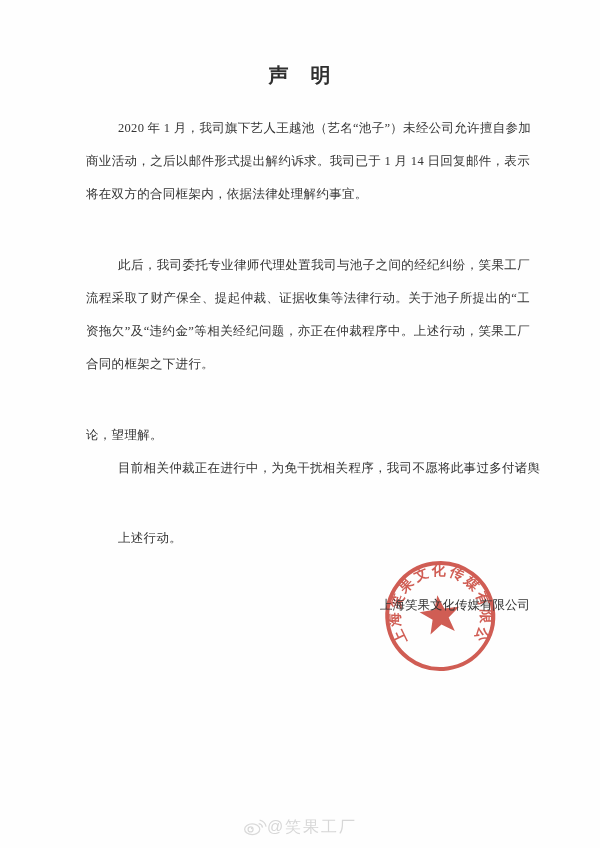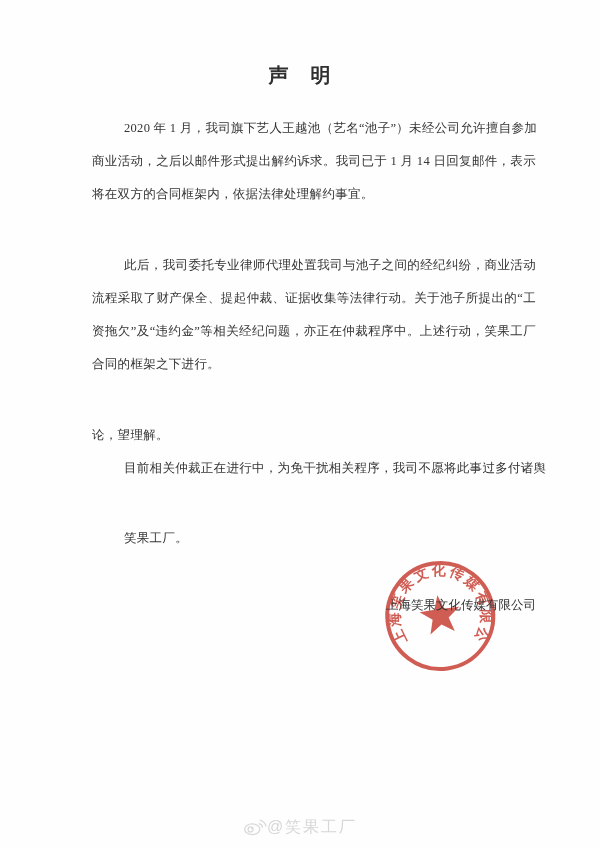--- a/index.html
+++ b/index.html
@@ -24,21 +24,21 @@
     width: 100%;
     text-align: center;
     font-size: 20px;
     font-weight: bold;
     letter-spacing: 1px;
     color: #2f2f2f;
   }
   .content {
     position: absolute;
     top: 112px;
-    left: 92px;
+    left: 86px;
     width: 444px;
     font-size: 12.5px;
     line-height: 33px;
     z-index: 2;
   }
   .para { margin: 0; }
   .para.gap { margin-top: 38px; }
   .para.gap-sm { margin-top: 37px; }
   .line {
     text-align: justify;
@@ -98,33 +98,33 @@
 
   <div class="content">
 
     <div class="para">
       <div class="line indent">2020 年 1 月，我司旗下艺人王越池（艺名“池子”）未经公司允许擅自参加</div>
       <div class="line">商业活动，之后以邮件形式提出解约诉求。我司已于 1 月 14 日回复邮件，表示</div>
       <div class="line last">将在双方的合同框架内，依据法律处理解约事宜。</div>
     </div>
 
     <div class="para gap">
-      <div class="line indent">此后，我司委托专业律师代理处置我司与池子之间的经纪纠纷，商业活动</div>
+      <div class="line indent">此后，我司委托专业律师代理处置我司与池子之间的经纪纠纷，笑果工厂</div>
       <div class="line">流程采取了财产保全、提起仲裁、证据收集等法律行动。关于池子所提出的“工</div>
       <div class="line">资拖欠”及“违约金”等相关经纪问题，亦正在仲裁程序中。上述行动，笑果工厂</div>
       <div class="line last">合同的框架之下进行。</div>
     </div>
 
     <div class="para gap">
       <div class="line last">论，望理解。</div>
       <div class="line indent">目前相关仲裁正在进行中，为免干扰相关程序，我司不愿将此事过多付诸舆</div>
     </div>
 
     <div class="para gap-sm">
-      <div class="line indent last">笑果工厂。</div>
+      <div class="line indent last">上述行动。</div>
     </div>
 
     <div class="signature">
       <div class="sig-line">上海笑果文化传媒有限公司</div>
     </div>
 
   </div>
 
   <div class="seal">
     <svg viewBox="0 0 116 116" xmlns="http://www.w3.org/2000/svg">

